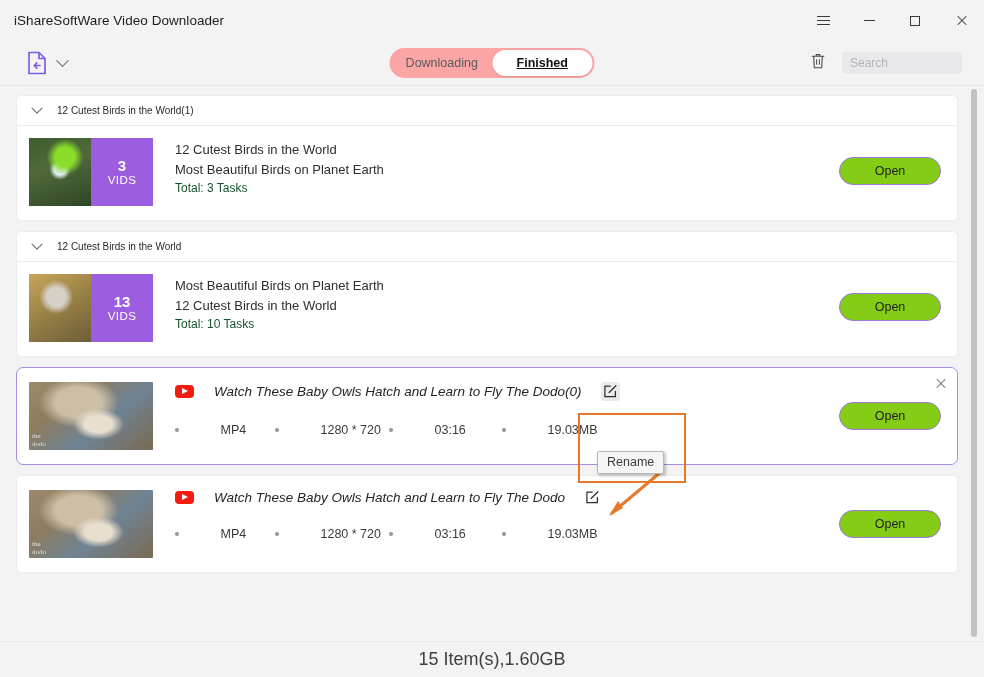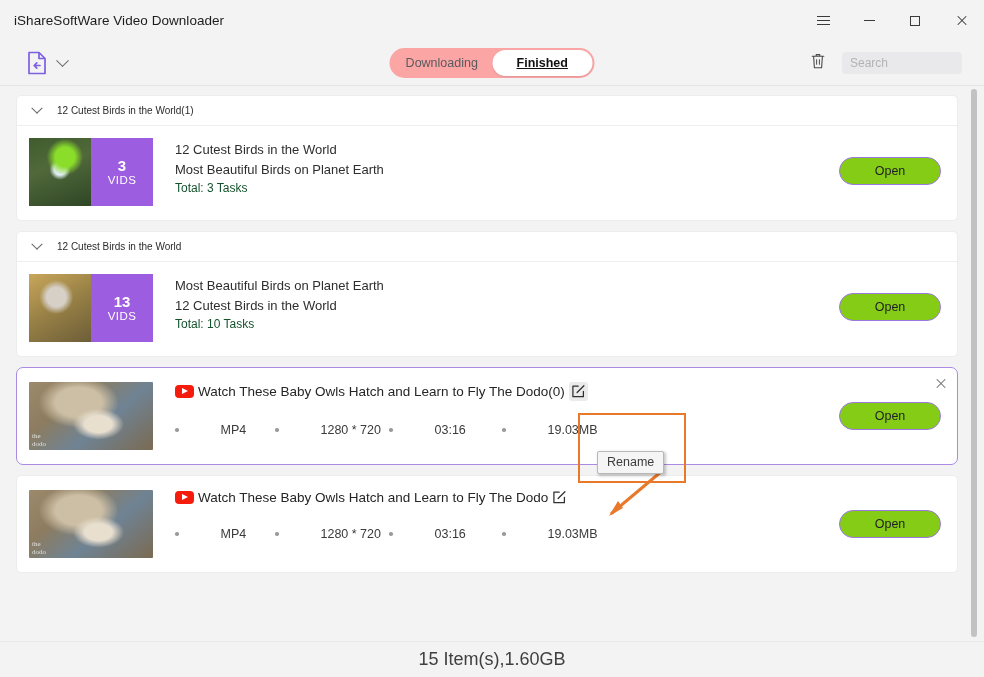--- a/index.html
+++ b/index.html
@@ -219,21 +219,21 @@
   .task-thumb {
     width: 124px; height: 68px;
     flex: 0 0 auto;
     border-radius: 1px;
   }
   .task-main {
     padding-left: 22px;
     flex: 1 1 auto;
     min-width: 0;
   }
-  .task-title-row { display: flex; align-items: center; gap: 4px; }
+  .task-title-row { display: flex; align-items: center; gap: 20px; font-style: italic; }
   .yt-icon {
     width: 19px; height: 13px;
     background: #f61c0d;
     border-radius: 4px;
     position: relative;
     flex: 0 0 auto;
   }
   .yt-icon::after {
     content: ""; position: absolute;
     left: 7px; top: 3.2px;

